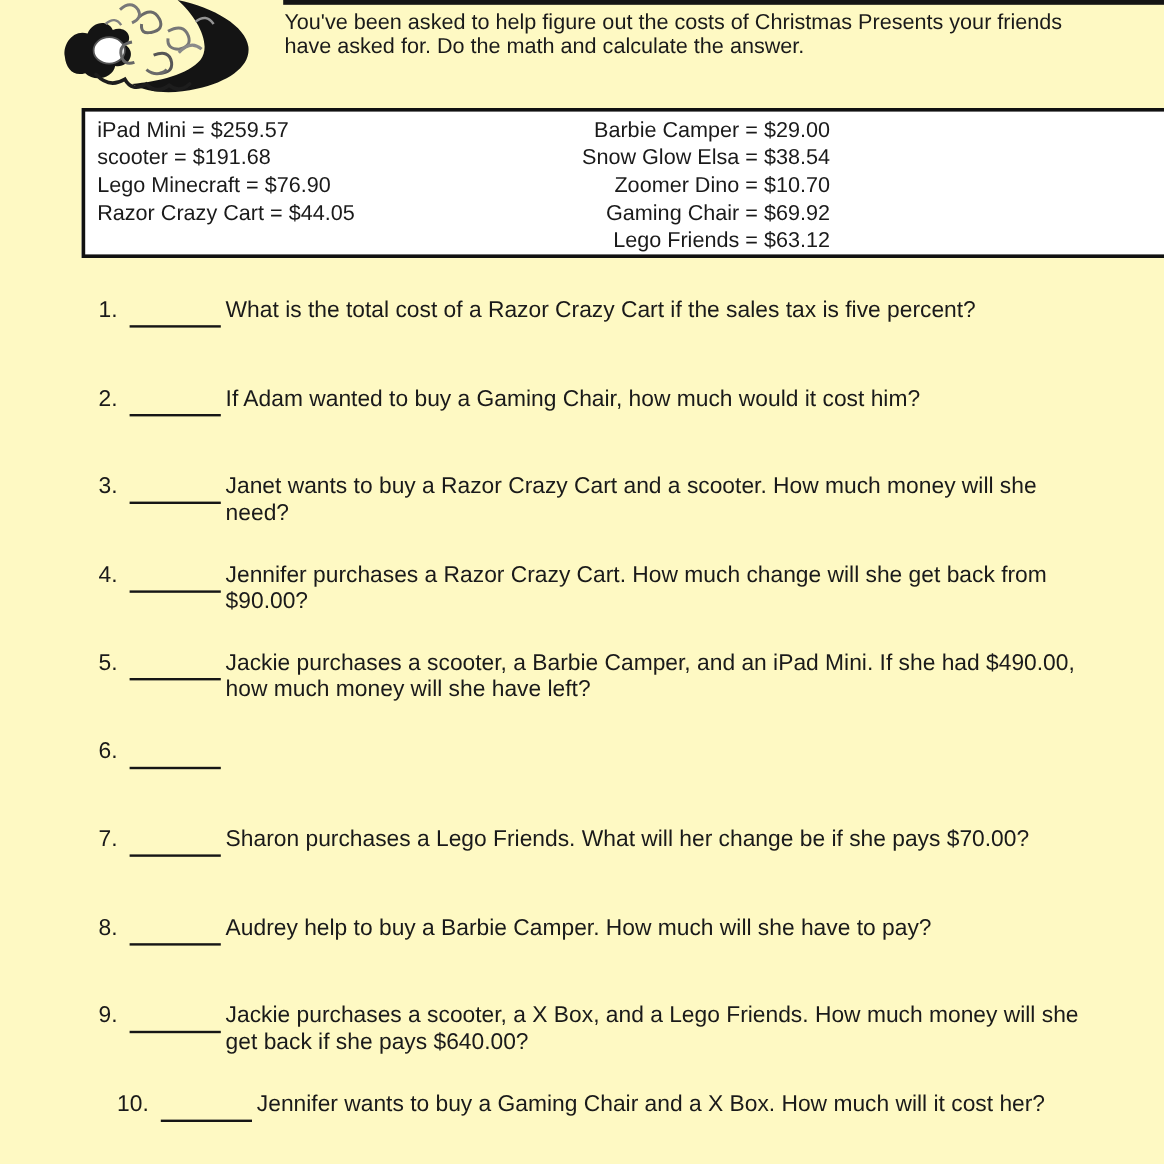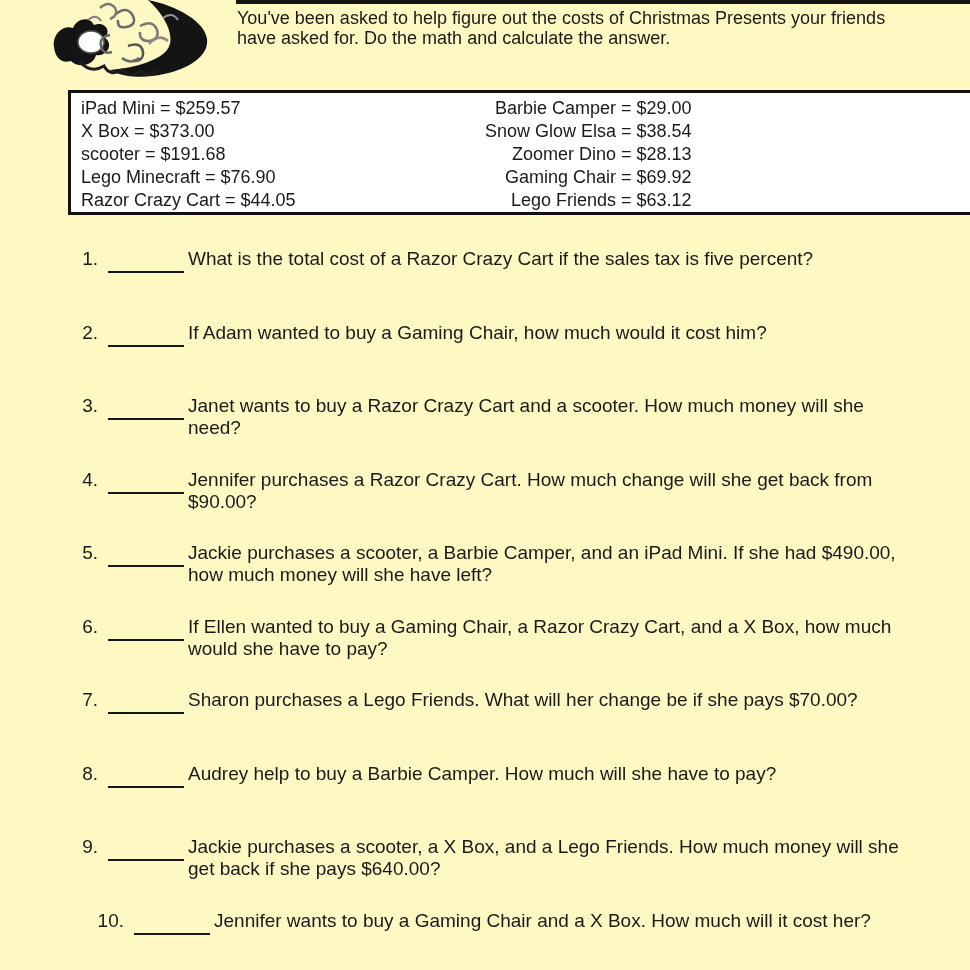--- a/index.html
+++ b/index.html
@@ -150,30 +150,29 @@
       <path d="M36,20 q8,-7 13,1" fill="none" stroke="#808080" stroke-width="2"></path>
     </svg>
   </div>
 
   <div class="instructions">You've been asked to help figure out the costs of Christmas Presents your friends have asked for. Do the math and calculate the answer.</div>
 
   <div class="price-box">
     <div class="price-col left">
 
     <div class="price-item">iPad Mini = $259.57</div>
-        <div class="price-item">X Box = $373.00</div>
         <div class="price-item">scooter = $191.68</div>
         <div class="price-item">Lego Minecraft = $76.90</div>
         <div class="price-item">Razor Crazy Cart = $44.05</div>
       </div>
     <div class="price-col right">
 
     <div class="price-item">Barbie Camper = $29.00</div>
         <div class="price-item">Snow Glow Elsa = $38.54</div>
-        <div class="price-item">Zoomer Dino = $28.13</div>
+        <div class="price-item">Zoomer Dino = $10.70</div>
         <div class="price-item">Gaming Chair = $69.92</div>
         <div class="price-item">Lego Friends = $63.12</div>
       </div>
   </div>
 
   <div class="questions">
 
   <div class="question-row">
       <span class="qnum">1.</span>
       <span class="answer-line"></span>
@@ -195,21 +194,20 @@
       <span class="qtext">Jennifer purchases a Razor Crazy Cart. How much change will she get back from $90.00?</span>
     </div>
       <div class="question-row">
       <span class="qnum">5.</span>
       <span class="answer-line"></span>
       <span class="qtext">Jackie purchases a scooter, a Barbie Camper, and an iPad Mini. If she had $490.00, how much money will she have left?</span>
     </div>
       <div class="question-row">
       <span class="qnum">6.</span>
       <span class="answer-line"></span>
-      <span class="qtext">If Ellen wanted to buy a Gaming Chair, a Razor Crazy Cart, and a X Box, how much would she have to pay?</span>
     </div>
       <div class="question-row">
       <span class="qnum">7.</span>
       <span class="answer-line"></span>
       <span class="qtext">Sharon purchases a Lego Friends. What will her change be if she pays $70.00?</span>
     </div>
       <div class="question-row">
       <span class="qnum">8.</span>
       <span class="answer-line"></span>
       <span class="qtext">Audrey help to buy a Barbie Camper. How much will she have to pay?</span>

